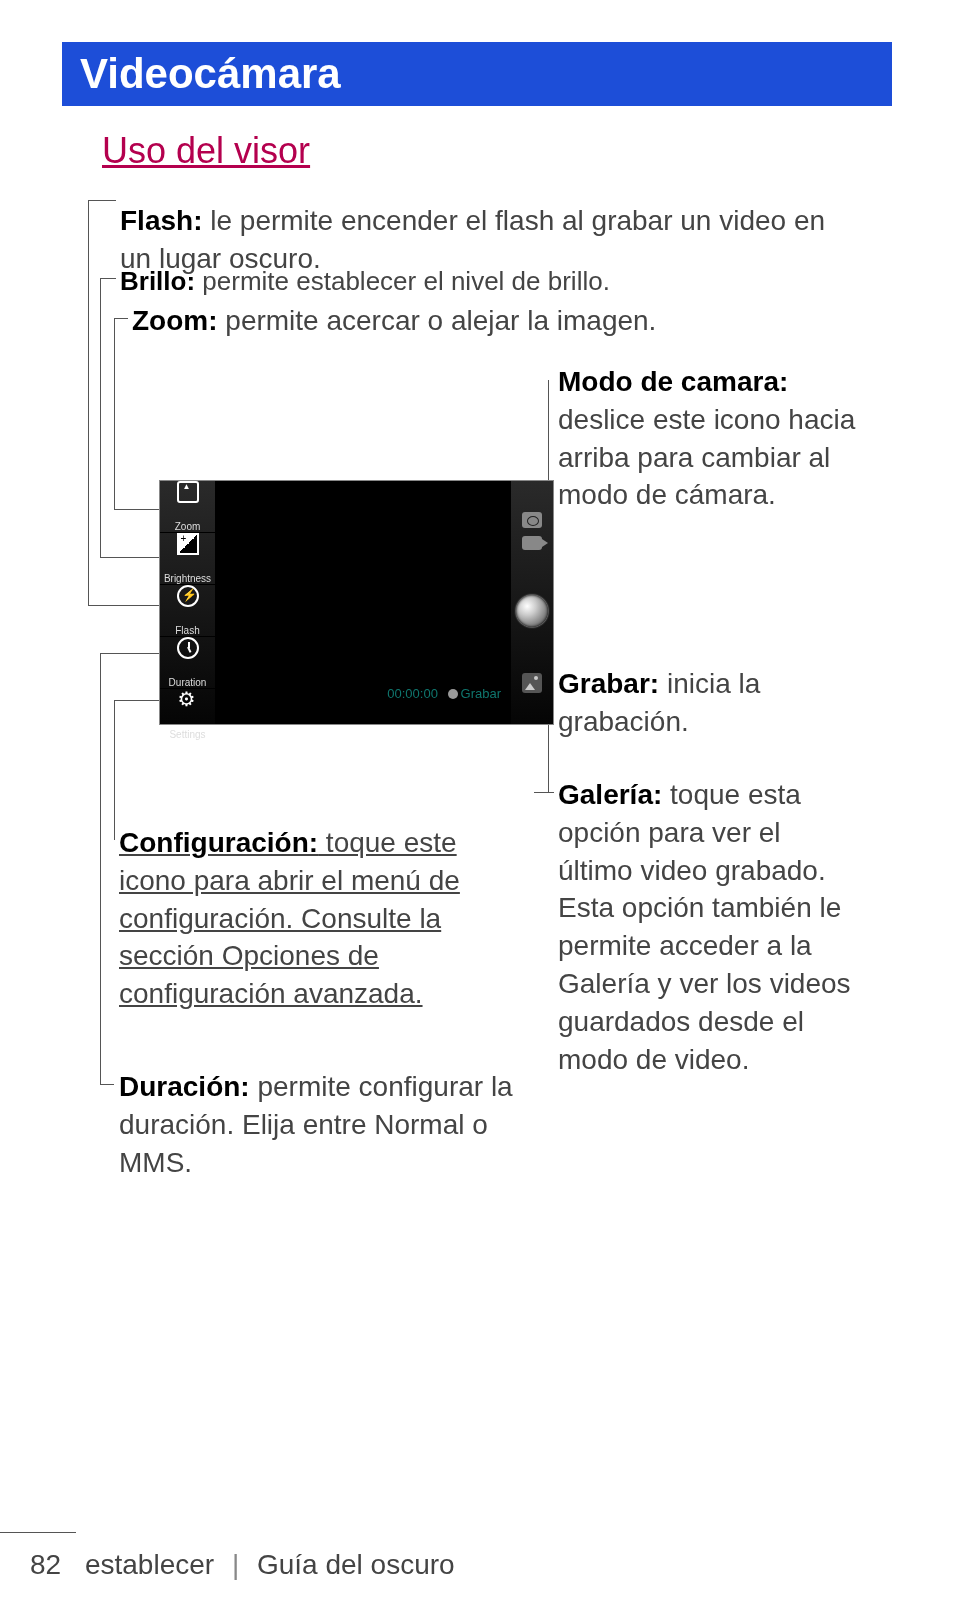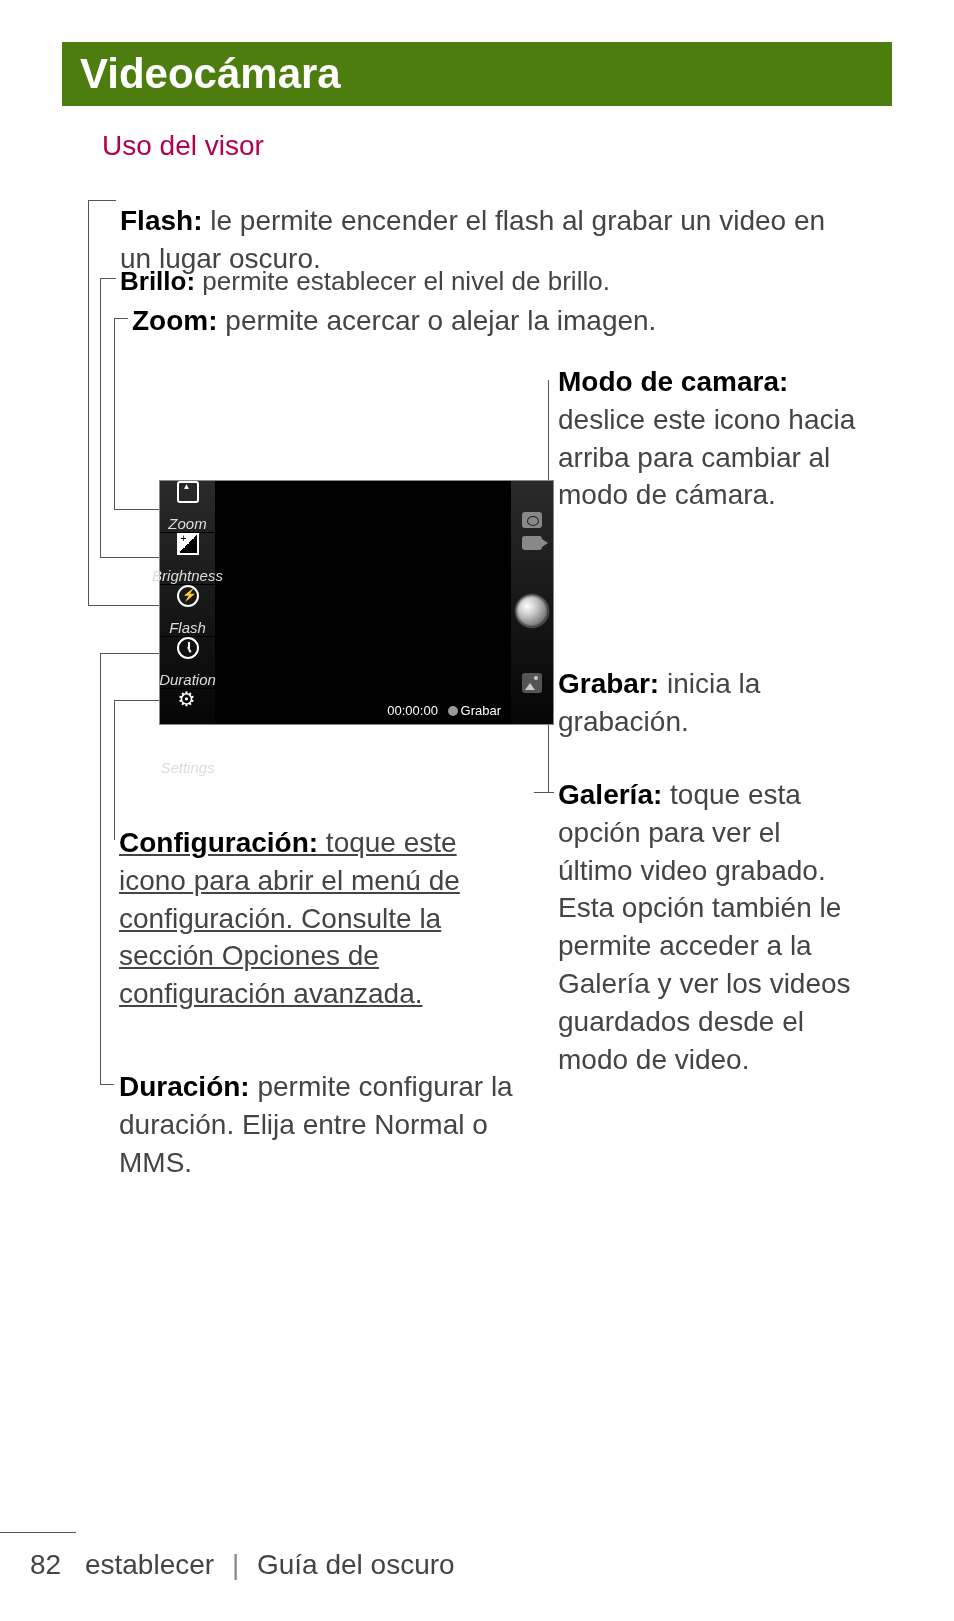--- a/index.html
+++ b/index.html
@@ -10,32 +10,33 @@
     font-family: Arial, Helvetica, sans-serif;
     position: relative;
     color: #333;
   }
   .page-header {
     position: absolute;
     top: 42px;
     left: 62px;
     width: 830px;
     height: 64px;
-    background: #4d7c0f;
+    background: #1d4ed8;
     color: #fff;
     font-size: 42px;
     font-weight: bold;
     padding: 8px 18px;
   }
   .section-title {
     position: absolute;
     top: 130px;
     left: 102px;
     color: #b4004e;
-    font-size: 28px;
+    font-size: 36px;
+    text-decoration: underline;
   }
   .callout {
     position: absolute;
     font-size: 28px;
     line-height: 1.35;
     color: #444;
   }
   .callout strong { color: #000; font-weight: bold; }
 
   
@@ -106,23 +107,23 @@
   .vf-btn {
     flex: 1;
     border-bottom: 1px solid #000;
     display: flex;
     flex-direction: column;
     align-items: center;
     justify-content: center;
     color: #fff;
     position: relative;
   }
-  .vf-btn:last-child { border-bottom: none; gap: 36px; }
+  .vf-btn:last-child { border-bottom: none; }
   .vf-btn .icon { width: 22px; height: 22px; position: relative; }
-  .vf-btn .lbl { font-size: 15px; margin-top: 12px; color: #ddd; font-style: italic; }
+  .vf-btn .lbl { font-size: 10px; margin-top: 18px; color: #ddd; }
 
   .vf-rightbar {
     position: absolute;
     right: 0; top: 0; bottom: 0;
     width: 42px;
     background: linear-gradient(#2a2a2a,#050505);
     display: flex;
     flex-direction: column;
     align-items: center;
     justify-content: space-around;
@@ -146,26 +147,26 @@
     border-bottom:7px solid #ccc;
   }
   .vf-gallery-icon::before {
     content:""; position:absolute; top:3px; right:4px;
     width:4px; height:4px; background:#ccc; border-radius:50%;
   }
   .vf-cam-group { display:flex; flex-direction:column; gap:8px; align-items:center; }
 
   .vf-bottom {
     position: absolute;
-    bottom: 6px;
+    bottom: 23px;
     left: 55px;
     right: 42px;
     text-align: right;
     padding-right: 10px;
-    color: #ffffff;
+    color: #0f766e;
     font-size: 13px;
   }
   .vf-bottom .dot { display:inline-block; width:10px; height:10px; background:#999; border-radius:50%; margin:0 3px -1px 6px; }
 
   
   .icon-zoom { border:2px solid #fff; border-radius:3px; width:18px; height:18px; position:relative; }
   .icon-zoom::after { content:"▲"; color:#fff; font-size:8px; position:absolute; top:-1px; left:4px; }
   .icon-bright { border:2px solid #fff; width:18px; height:18px; position:relative; background:linear-gradient(135deg,#fff 50%,#000 50%); }
   .icon-bright::after { content:"+"; position:absolute; top:-2px; left:2px; font-size:10px; color:#000; }
   .icon-flash { width:22px; height:22px; border:2px solid #fff; border-radius:50%; position:relative; }

